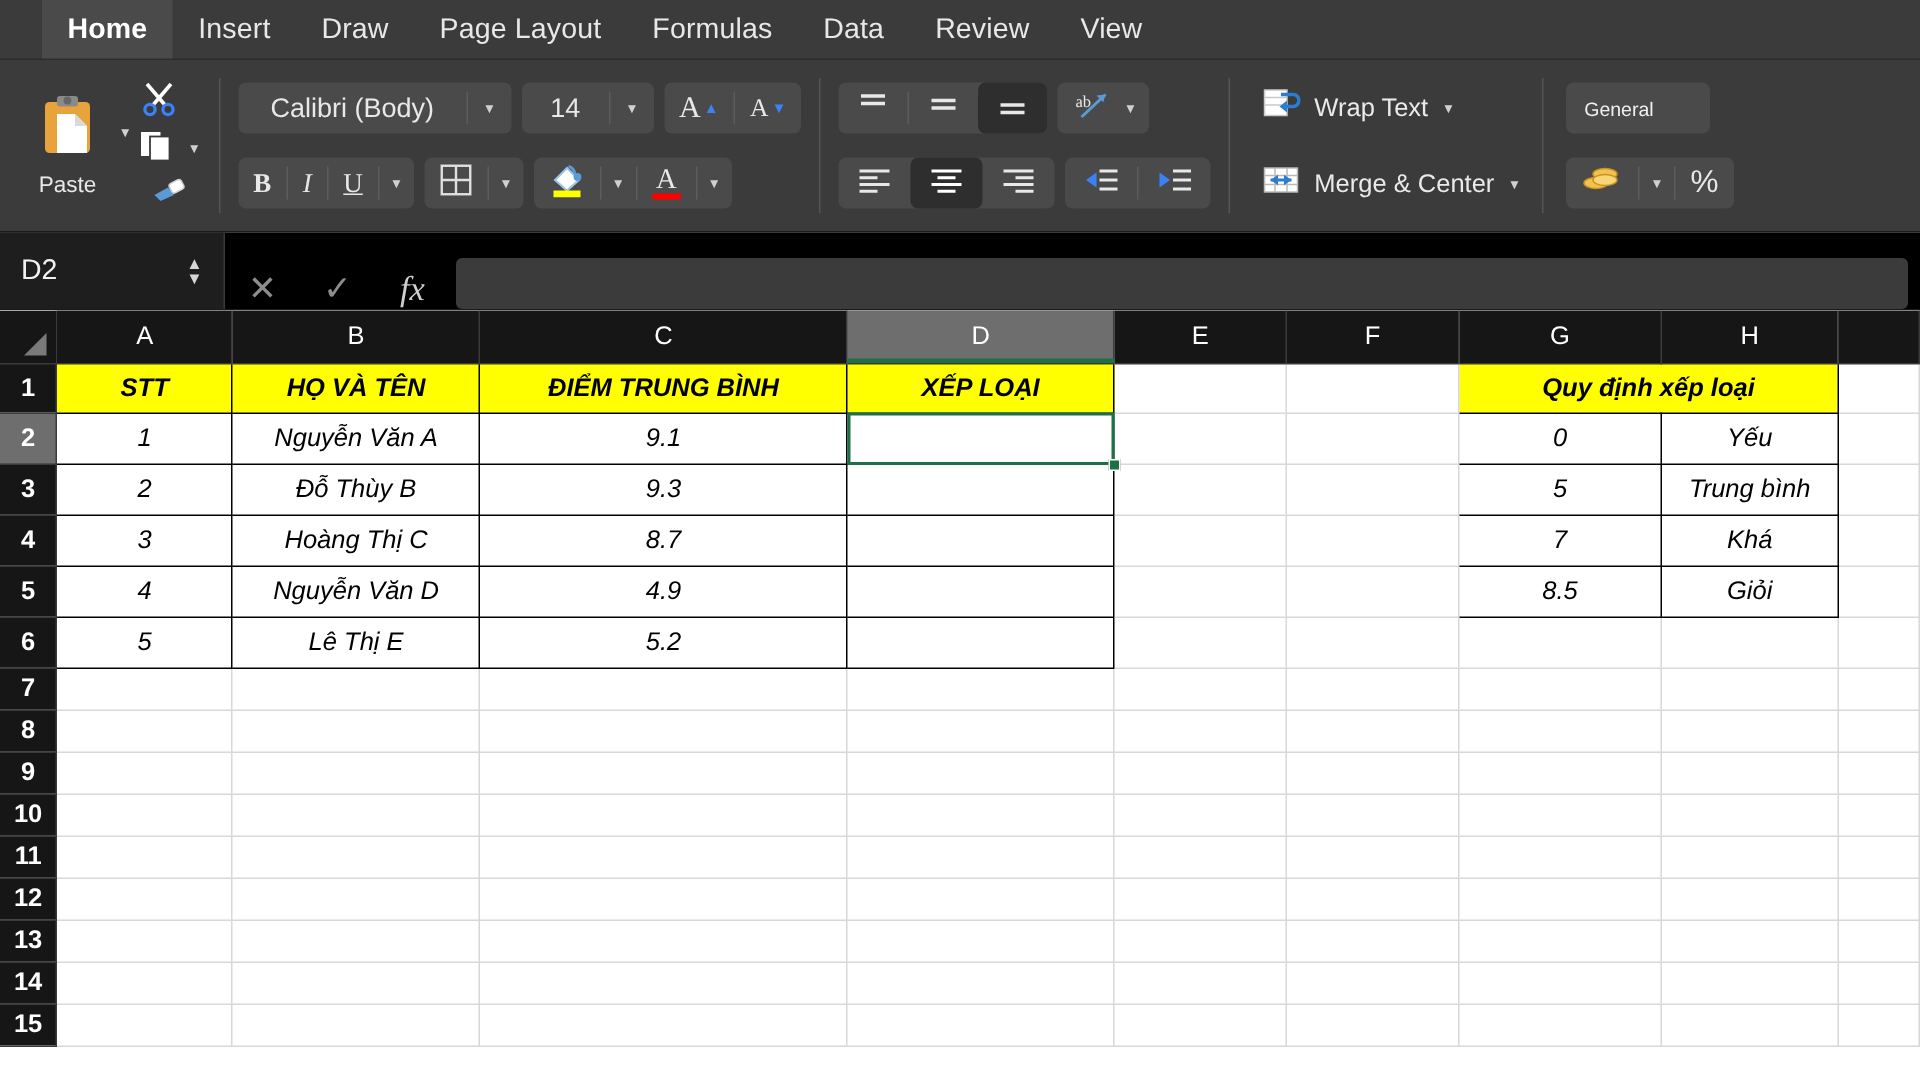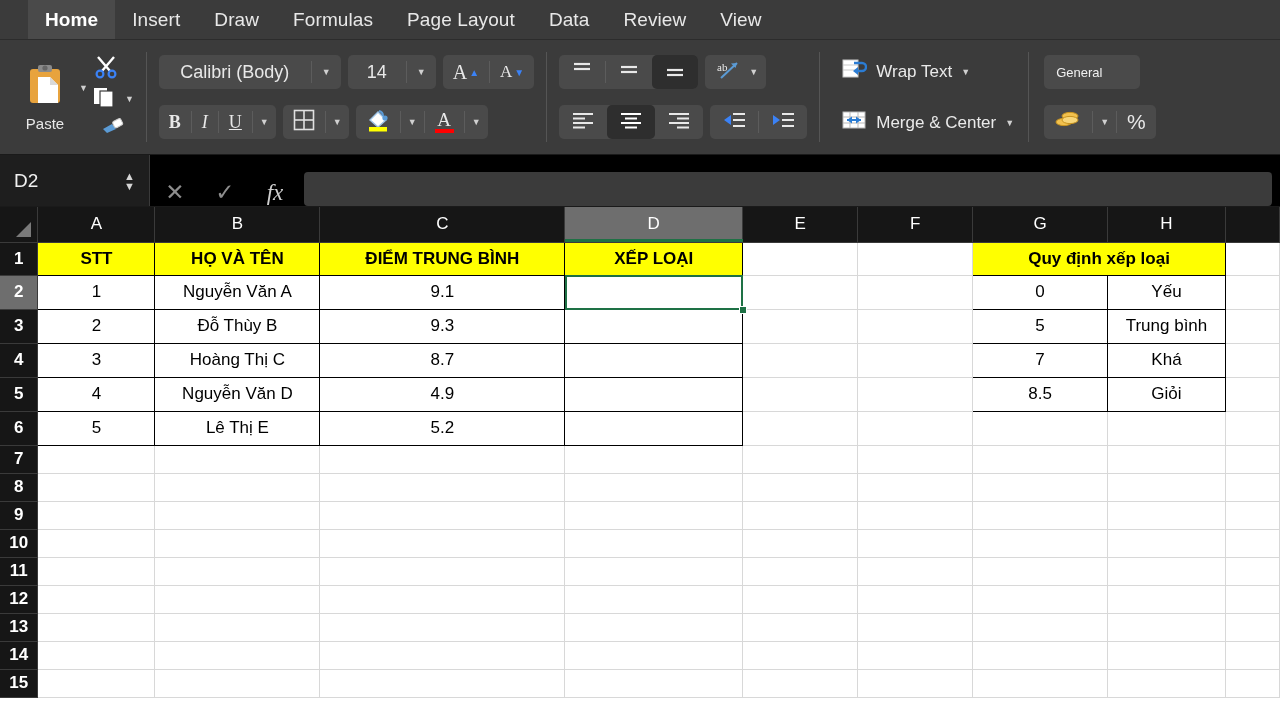--- a/index.html
+++ b/index.html
@@ -178,21 +178,21 @@
   .cell {
     background: #ffffff;
     border-right: 1px solid #d8d8d8;
     border-bottom: 1px solid #d8d8d8;
     font-size: 17px;
     color: #000;
     text-align: center;
     vertical-align: middle;
     white-space: nowrap;
   }
-  .cell.bx  { border: 1.6px solid #000; }
+  .cell.bx  { border: 1.6px solid #000; font-style: italic; }
   .cell.hdr { background: #ffff00; font-weight: bold; }
 
   
   #sel-box {
     position: absolute;
     border: 2px solid #1e7145;
     pointer-events: none;
     box-sizing: border-box;
   }
   #sel-handle {
@@ -214,24 +214,24 @@
   <div class="tab active">
       <span>Home</span>
     </div>
   <div class="tab">
       <span>Insert</span>
     </div>
   <div class="tab">
       <span>Draw</span>
     </div>
   <div class="tab">
+      <span>Page Layout</span>
+    </div>
+  <div class="tab">
       <span>Formulas</span>
-    </div>
-  <div class="tab">
-      <span>Page Layout</span>
     </div>
   <div class="tab">
       <span>Data</span>
     </div>
   <div class="tab">
       <span>Review</span>
     </div>
   <div class="tab">
       <span>View</span>
     </div>

